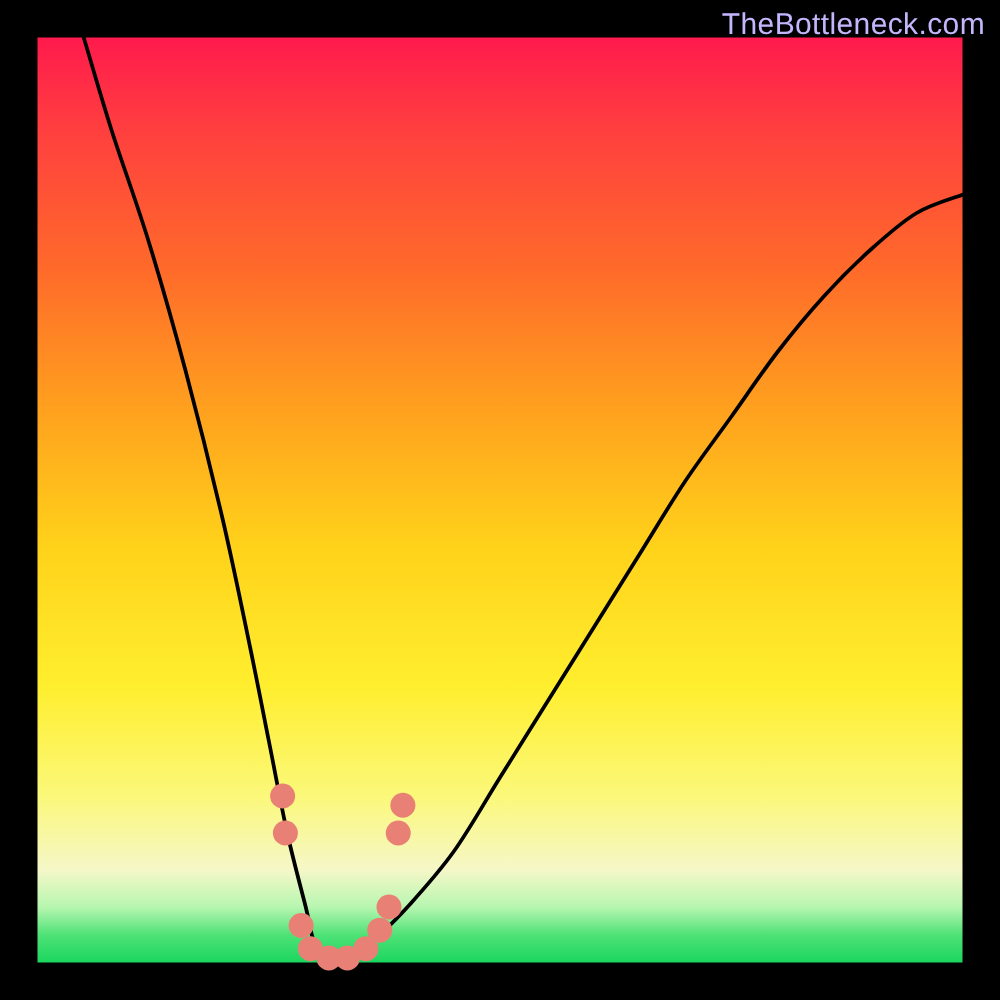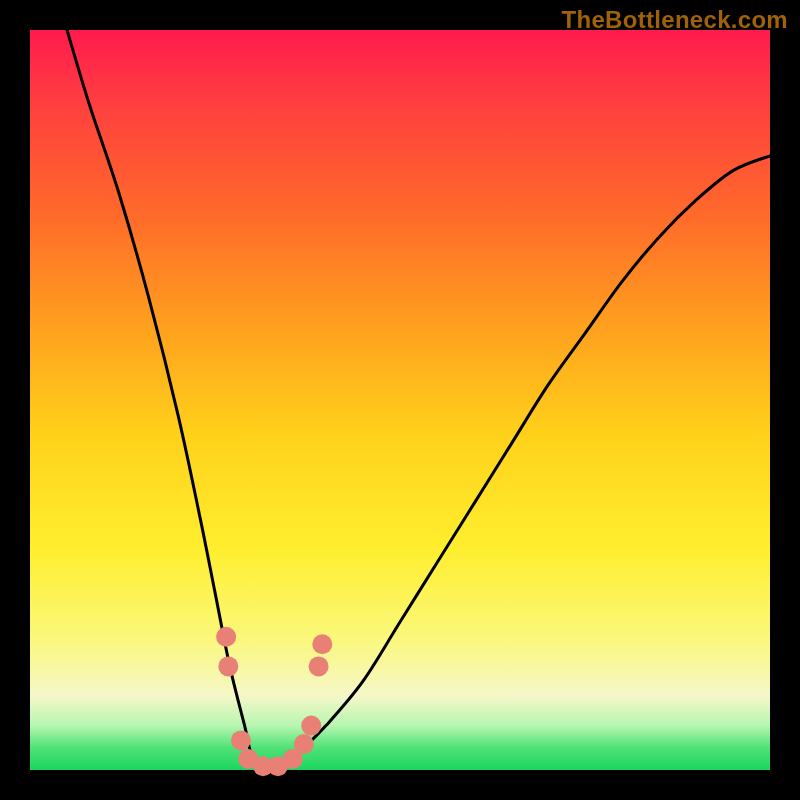--- a/index.html
+++ b/index.html
@@ -14,23 +14,23 @@
   .frame {
     position: relative;
     width: 800px;
     height: 800px;
     background: #000;
   }
   .watermark {
     position: absolute;
     top: 6px;
     right: 12px;
-    color: #a16207;
+    color: #c4b5fd;
     font-size: 24px;
-    font-weight: 700;
+    font-weight: 400;
     letter-spacing: 0.3px;
     z-index: 5;
   }
   .plot-area {
     position: absolute;
     left: 30px;
     top: 30px;
     width: 740px;
     height: 740px;
     

